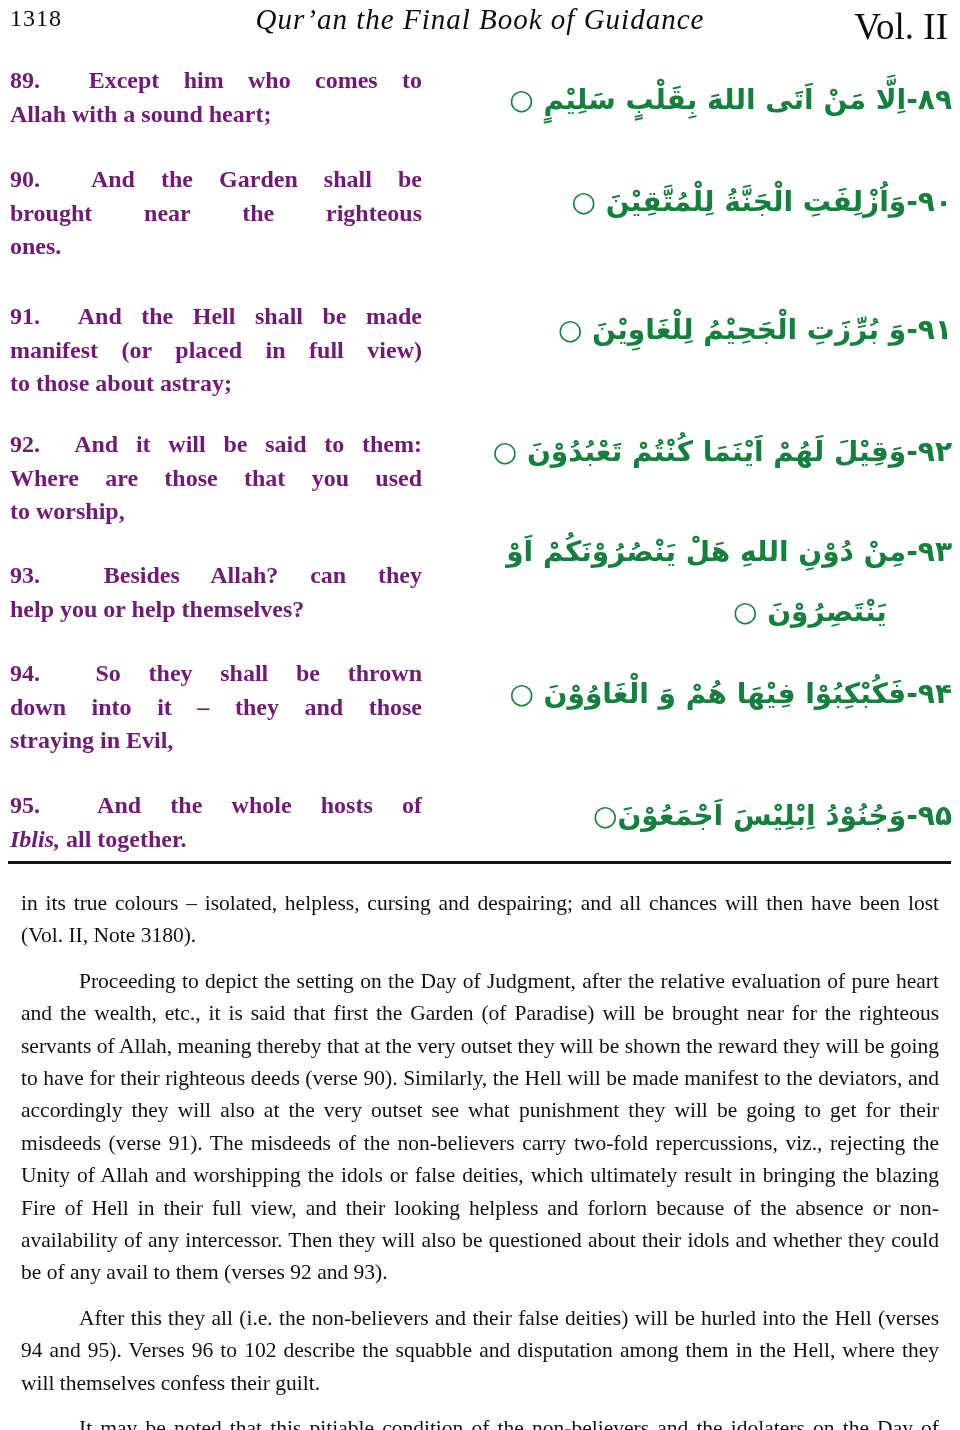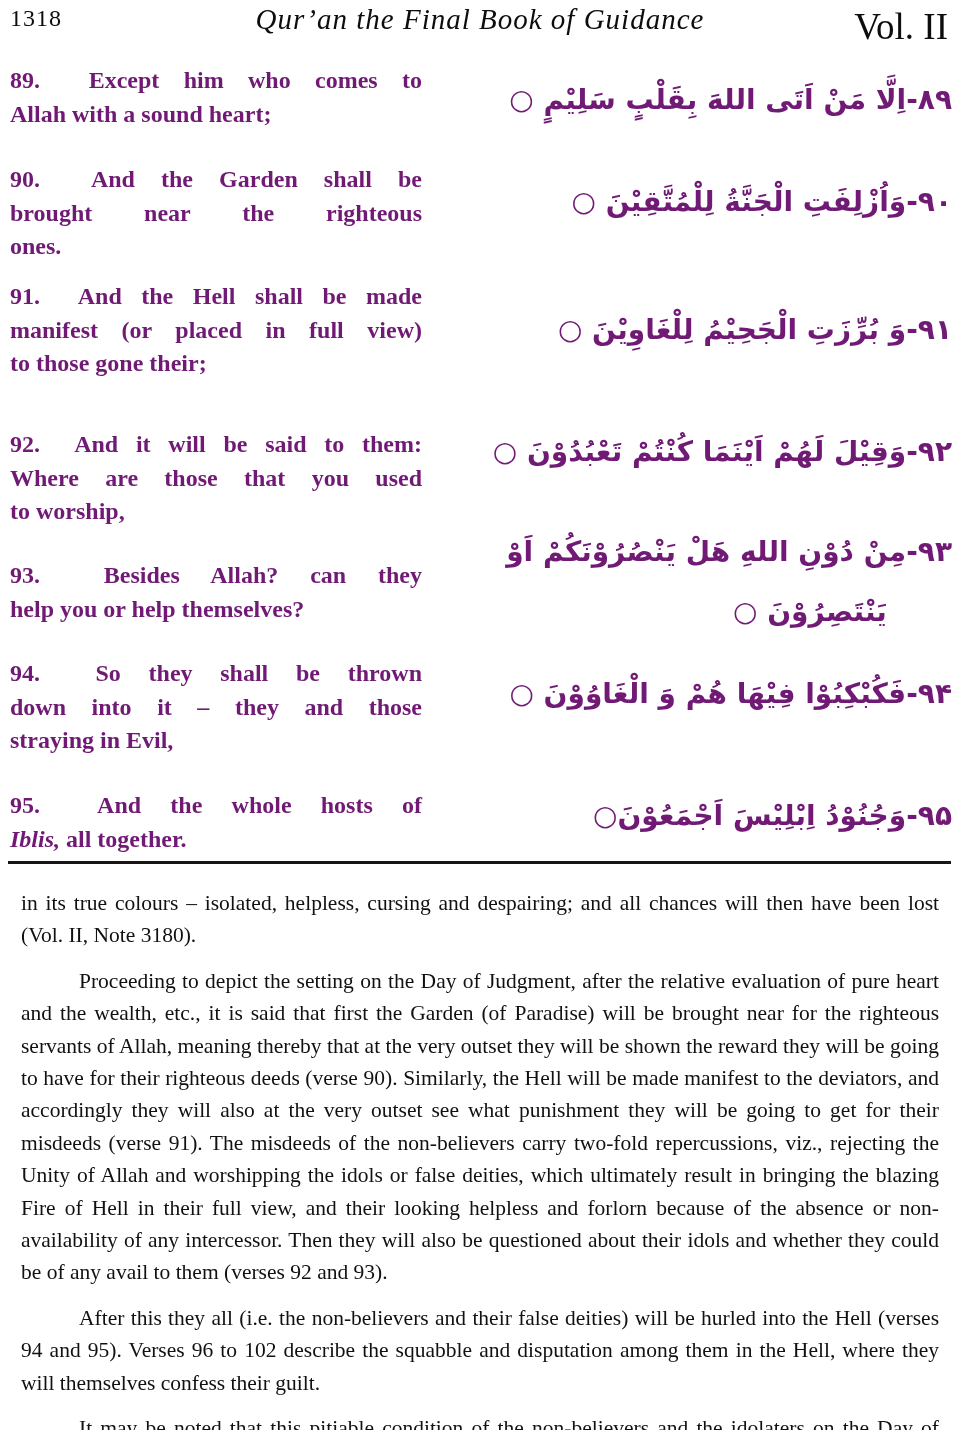--- a/index.html
+++ b/index.html
@@ -35,33 +35,33 @@
     position: absolute; left: 10px; width: 412px;
     font-weight: bold; font-size: 24px; line-height: 33.5px;
     color: #701a75;
   }
   .en .jline { text-align: justify; text-align-last: justify; }
   .en .jlast { text-align: justify; text-align-last: left; }
   .it { font-style: italic; }
 
   .en-89 { top: 64px; }
   .en-90 { top: 163px; }
-  .en-91 { top: 280px; }
+  .en-91 { top: 300px; }
   .en-92 { top: 428px; }
   .en-93 { top: 559px; }
   .en-94 { top: 657px; }
   .en-95 { top: 789px; font-family: Liberation Serif, serif; }
 
   
   .ar {
     position: absolute; left: 478px; width: 474px;
     direction: rtl; unicode-bidi: embed;
     font-family: "DejaVu Sans", sans-serif;
     font-weight: bold; font-size: 28px; line-height: 60px;
-    color: #701a75;
+    color: #15803d;
   }
   .ar .ar-line { text-align: right; white-space: nowrap; }
   .ar .ar-cont { text-align: left; padding-left: 255px; white-space: nowrap; }
 
   .ar-89 { top: 70px; }
   .ar-90 { top: 172px; }
   .ar-91 { top: 300px; }
   .ar-92 { top: 422px; }
   .ar-93 { top: 522px; }
   .ar-94 { top: 664px; }
@@ -96,21 +96,21 @@
       <div class="jlast"><span>Allah with a sound heart;</span></div>
     </div>
   <div class="en en-90">
       <div class="jline"><span>90.&nbsp; And the Garden shall be</span></div>
       <div class="jline"><span>brought near the righteous</span></div>
       <div class="jlast"><span>ones.</span></div>
     </div>
   <div class="en en-91">
       <div class="jline"><span>91.&nbsp; And the Hell shall be made</span></div>
       <div class="jline"><span>manifest (or placed in full view)</span></div>
-      <div class="jlast"><span>to those gone their;</span></div>
+      <div class="jlast"><span>to those about astray;</span></div>
     </div>
   <div class="en en-92">
       <div class="jline"><span>92.&nbsp; And it will be said to them:</span></div>
       <div class="jline"><span>Where are those that you used</span></div>
       <div class="jlast"><span>to worship,</span></div>
     </div>
   <div class="en en-93">
       <div class="jline"><span>93.&nbsp; Besides Allah? can they</span></div>
       <div class="jlast"><span>help you or help themselves?</span></div>
     </div>

